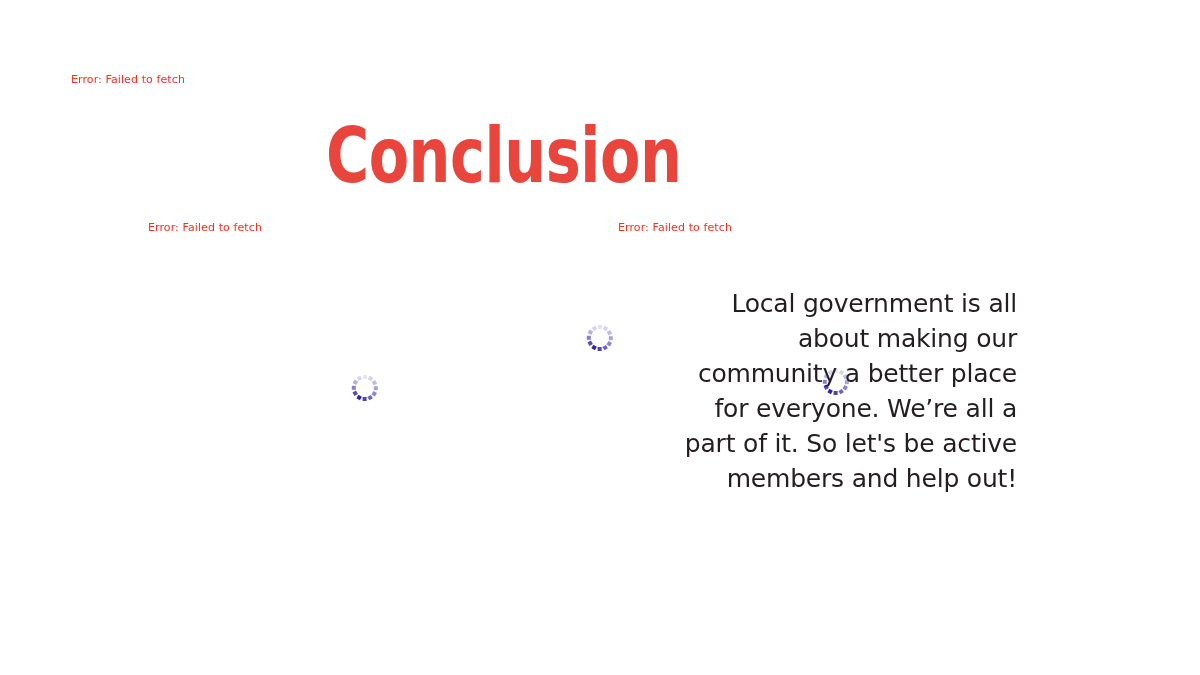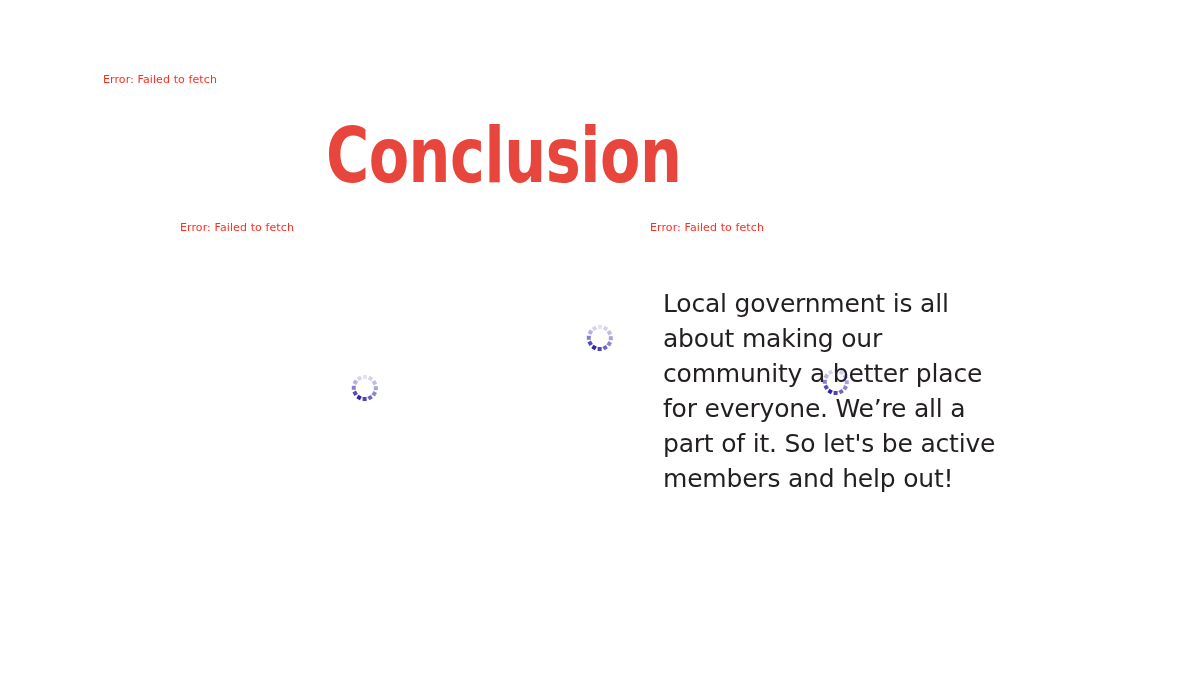--- a/index.html
+++ b/index.html
@@ -27,21 +27,20 @@
   
   .error-msg {
     position: absolute;
     color: #FF2D20;
     font-family: "DejaVu Sans", "Liberation Sans", sans-serif;
     font-size: 11px;
     line-height: 13px;
     font-weight: 400;
     white-space: nowrap;
     letter-spacing: 0.1px;
-    margin-left: 32px;
   }
   .err-1 { left: 71px;  top: 73px;  }
   .err-2 { left: 148px; top: 221px; }
   .err-3 { left: 618px; top: 221px; }
 
   
   .title-wrap {
     position: absolute;
     left: 0;
     top: 112px;
@@ -60,21 +59,21 @@
     transform-origin: center center;
     white-space: nowrap;
   }
 
   
   .body-col {
     position: absolute;
     left: 663px;
     top: 286px;
     width: 354px;
-    text-align: left;
+    text-align: right;
   }
   .body-text {
     font-family: "DejaVu Sans", "Liberation Sans", sans-serif;
     font-size: 25px;
     line-height: 35px;
     color: #231F20;
     font-weight: 400;
     margin: 0;
     letter-spacing: -0.2px;
   }

